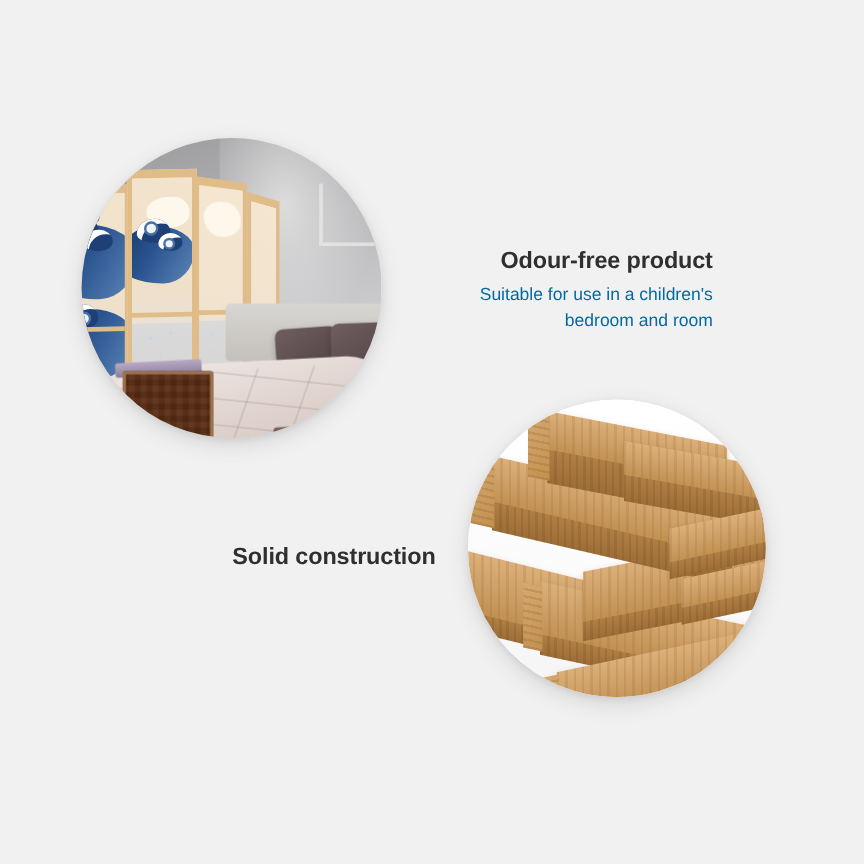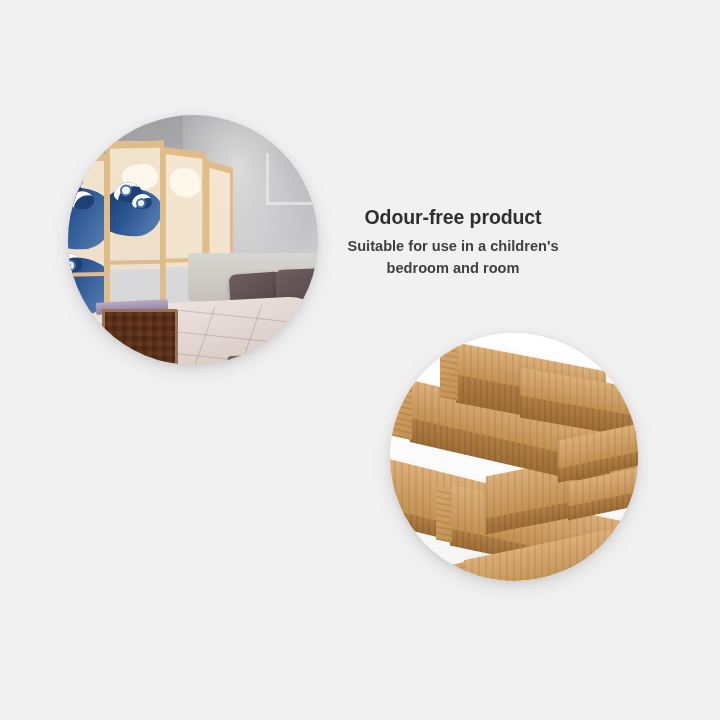--- a/index.html
+++ b/index.html
@@ -158,35 +158,35 @@
   }
   .face-end {
     position:absolute;
     background:
       repeating-linear-gradient(0deg, rgba(130,90,45,.22) 0 2px, rgba(130,90,45,0) 2px 6px),
       linear-gradient(135deg,#d7aa72 0%,#c2914f 100%);
   }
 
   
   .text-block { position:absolute; }
-  #text-odour { left:328px; top:205px; width:250px; text-align:center; }
+  #text-odour { left:344px; top:205px; width:250px; text-align:right; }
   #text-solid { left:113px; top:452px; width:250px; text-align:right; }
 
   .feature-title {
     font-size:19.5px;
     font-weight:bold;
     color:#2f2f2f;
     letter-spacing:-0.1px;
     line-height:1.25;
     margin-bottom:7px;
   }
   .feature-desc {
     font-size:14.6px;
-    font-weight:bold;
-    color:#404040;
+    font-weight:normal;
+    color:#0369a1;
     line-height:1.45;
   }
 </style>
 </head>
 <body>
 
 <div class="stage">
 
   <div class="medallion" id="medallion-bedroom">
     <div class="photo">
@@ -339,15 +339,16 @@
       </div>
     </div>
   </div>
 
   <div class="text-block" id="text-odour">
     <div class="feature-title">Odour-free product</div>
     <div class="feature-desc">Suitable for use in a children's bedroom and room</div>
   </div>
 
   <div class="text-block" id="text-solid">
+    <div class="feature-title">Solid construction</div>
   </div>
 
 </div>
 
 </body></html>

